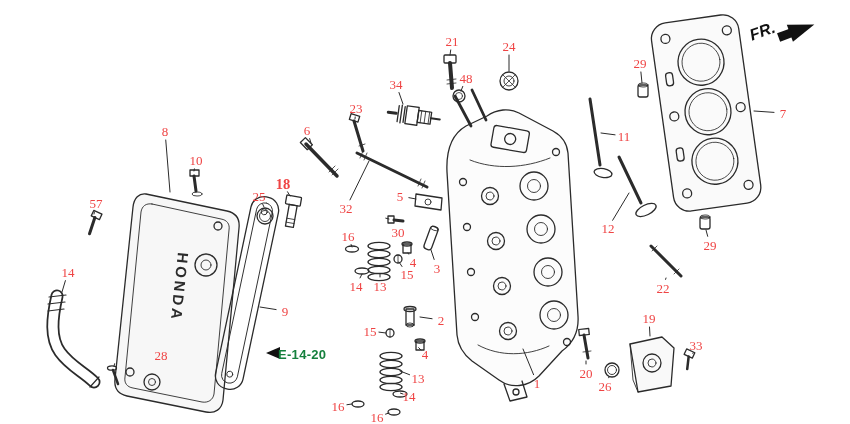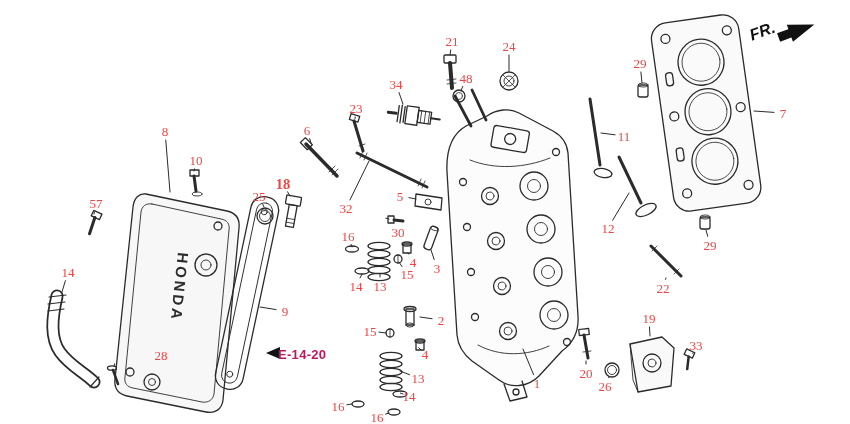--- a/index.html
+++ b/index.html
@@ -8,21 +8,21 @@
   .stage { position: relative; width: 850px; height: 424px; background: #fff; overflow: hidden; }
   svg.art { position: absolute; left: 0; top: 0; }
   .callout {
     position: absolute; transform: translate(-50%, -50%);
     font-size: 13px; color: #ef4444; line-height: 1;
     font-family: Liberation Serif, serif; user-select: none;
   }
   .callout.bold { font-weight: bold; font-size: 14.5px; }
   .ref-label {
     position: absolute; left: 278px; top: 347px;
-    font-size: 13px; font-weight: bold; color: #be185d; letter-spacing: 0.3px;
+    font-size: 13px; font-weight: bold; color: #15803d; letter-spacing: 0.3px;
   }
   .code-label {
     position: absolute; left: 645px; top: 402px;
     font-family: "DejaVu Serif", serif; font-size: 13.5px; color: #111; letter-spacing: 0.6px;
   }
 </style>
 </head>
 <body>
 
 <div class="stage">

